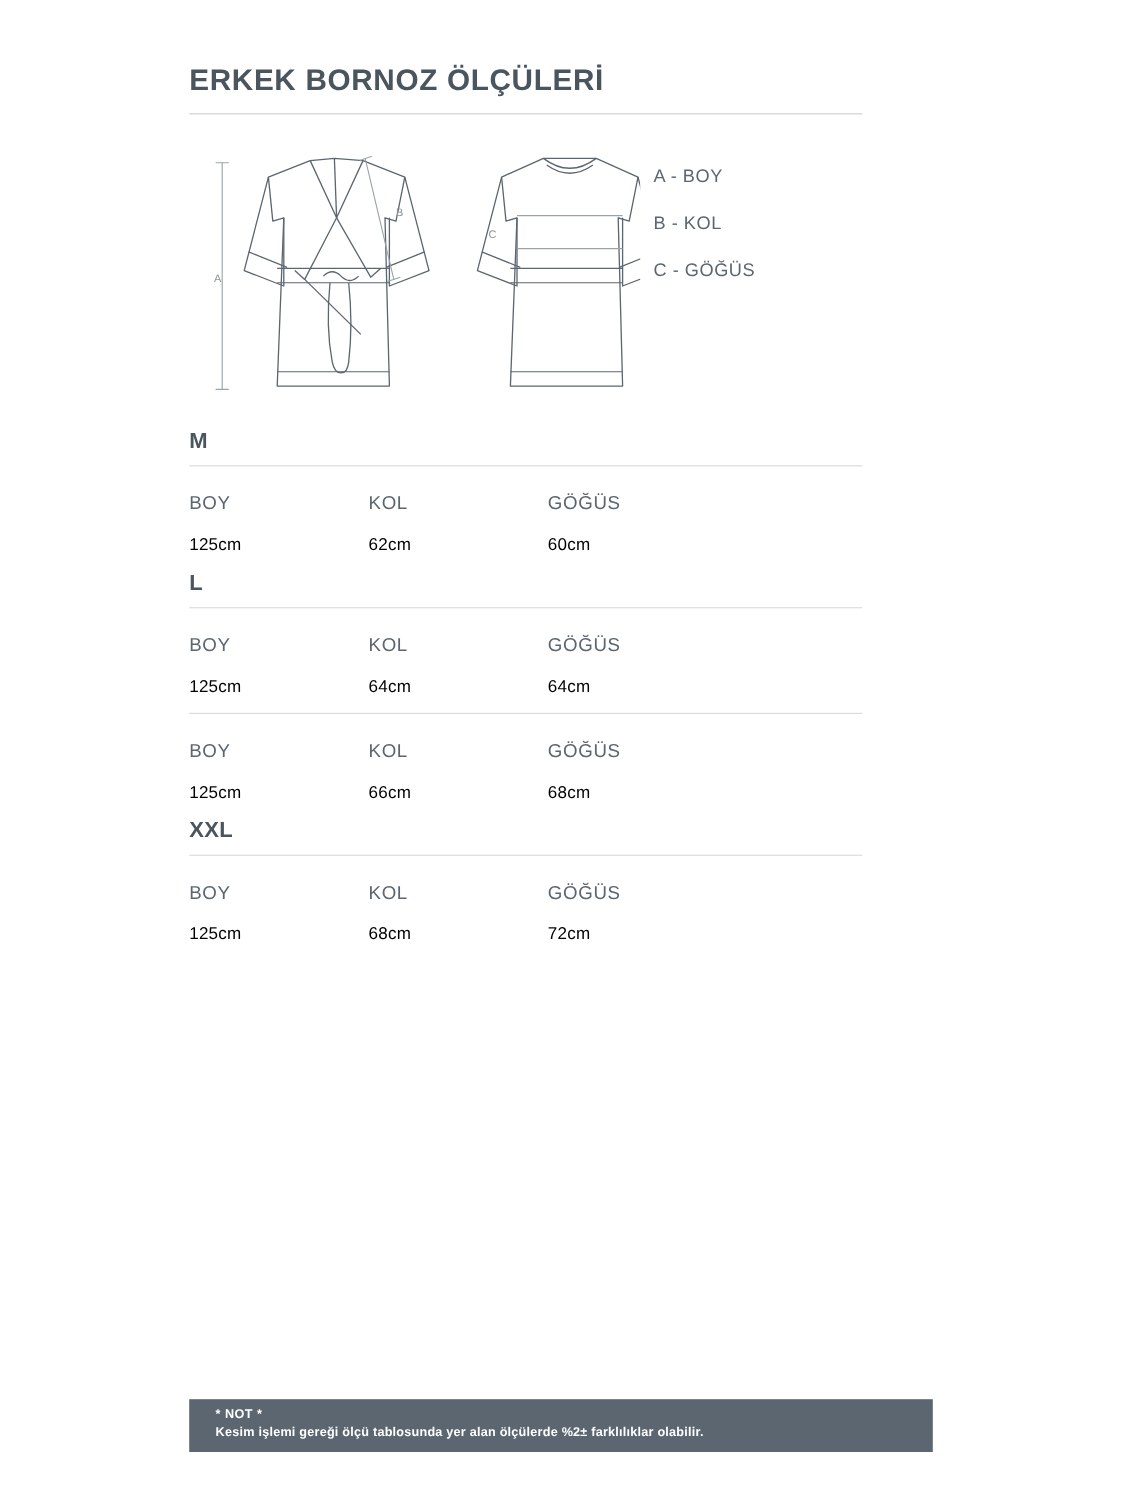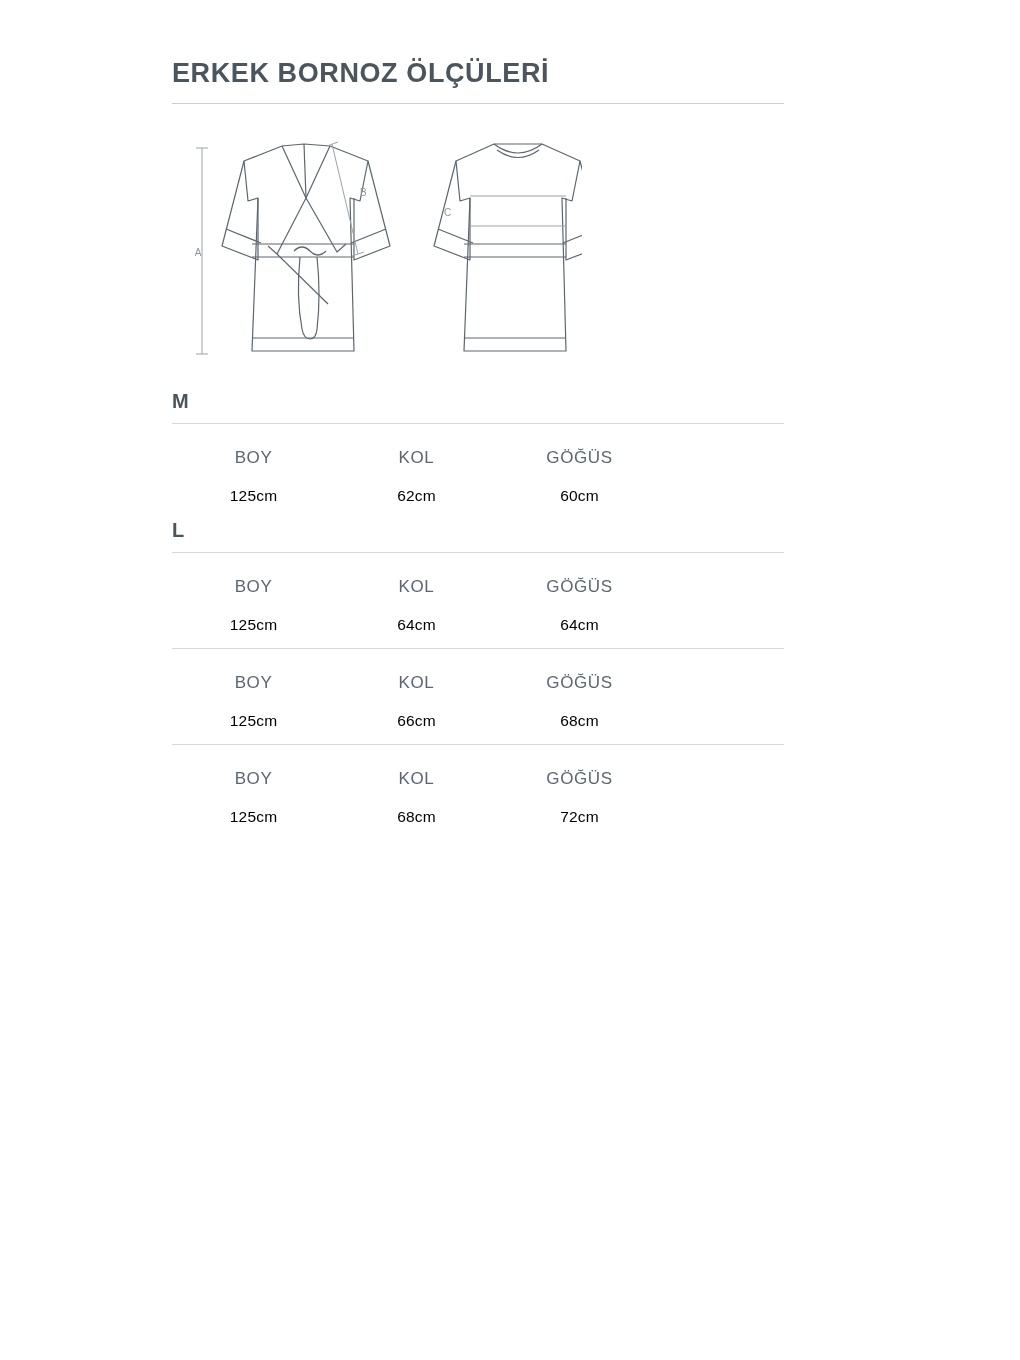--- a/index.html
+++ b/index.html
@@ -79,21 +79,20 @@
   .size-rule {
     border-bottom: 1px solid #d5dade;
     width: 612px;
   }
   .row {
     display: flex;
   }
   .col {
     width: 163px;
     flex: 0 0 163px;
-    text-align: center;
   }
   .head-row {
     padding-top: 24px;
   }
   .head-row .col {
     font-size: 17px;
     letter-spacing: 0.6px;
     color: #5c6670;
   }
   .val-row {
@@ -199,20 +198,25 @@
           <path d="M70 131 L172 131" stroke-width="1"></path>
 
           <path d="M44 103 L79 117"></path>
           <path d="M204 103 L169 117"></path>
 
           <path d="M70 212 L172 212" stroke-width="1"></path>
         </g>
         <text x="262" y="90" font-family="Liberation Sans, sans-serif" font-size="10" fill="#8b949b">C</text>
       </svg>
 
+      <div class="legend">
+        <div>A - BOY</div>
+        <div>B - KOL</div>
+        <div>C - GÖĞÜS</div>
+      </div>
     </div>
 
     <div class="size-block">
       <div class="size-name">M</div>
       <div class="size-rule"></div>
       <div class="row head-row">
         <div class="col">BOY</div>
         <div class="col">KOL</div>
         <div class="col">GÖĞÜS</div>
       </div>
@@ -246,28 +250,33 @@
         <div class="col">GÖĞÜS</div>
       </div>
       <div class="row val-row">
         <div class="col">125cm</div>
         <div class="col">66cm</div>
         <div class="col">68cm</div>
       </div>
     </div>
 
     <div class="size-block">
+      <div class="size-name">XXL</div>
       <div class="size-rule"></div>
       <div class="row head-row">
         <div class="col">BOY</div>
         <div class="col">KOL</div>
         <div class="col">GÖĞÜS</div>
       </div>
       <div class="row val-row">
         <div class="col">125cm</div>
         <div class="col">68cm</div>
         <div class="col">72cm</div>
       </div>
     </div>
 
   </div>
 
+  <div class="note">
+    <div class="note-title">* NOT *</div>
+    <div class="note-text">Kesim işlemi gereği ölçü tablosunda yer alan ölçülerde %2± farklılıklar olabilir.</div>
+  </div>
 </div>
 
 </body></html>

